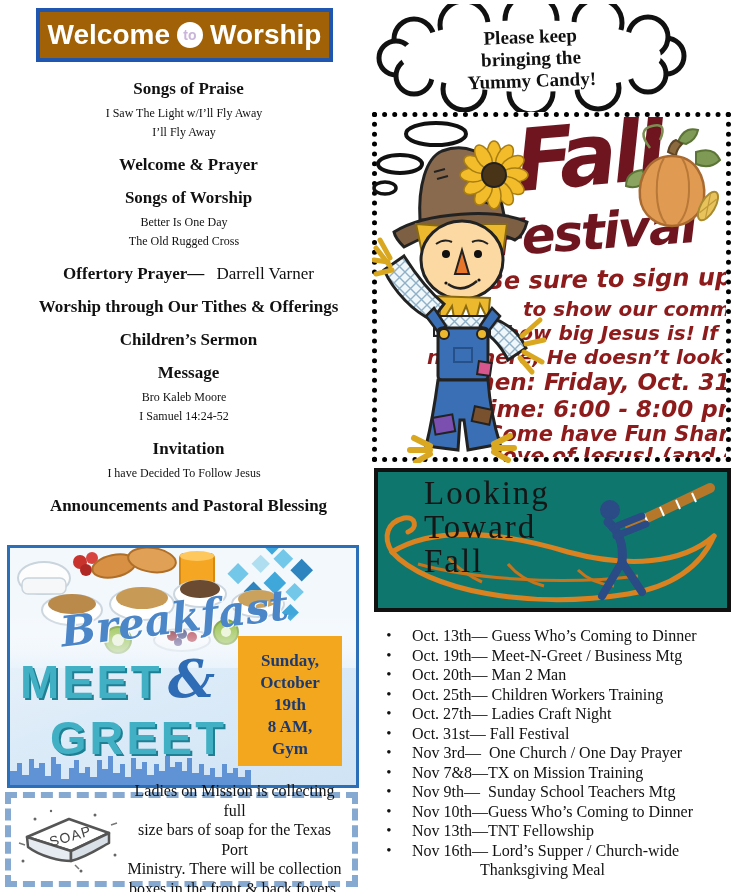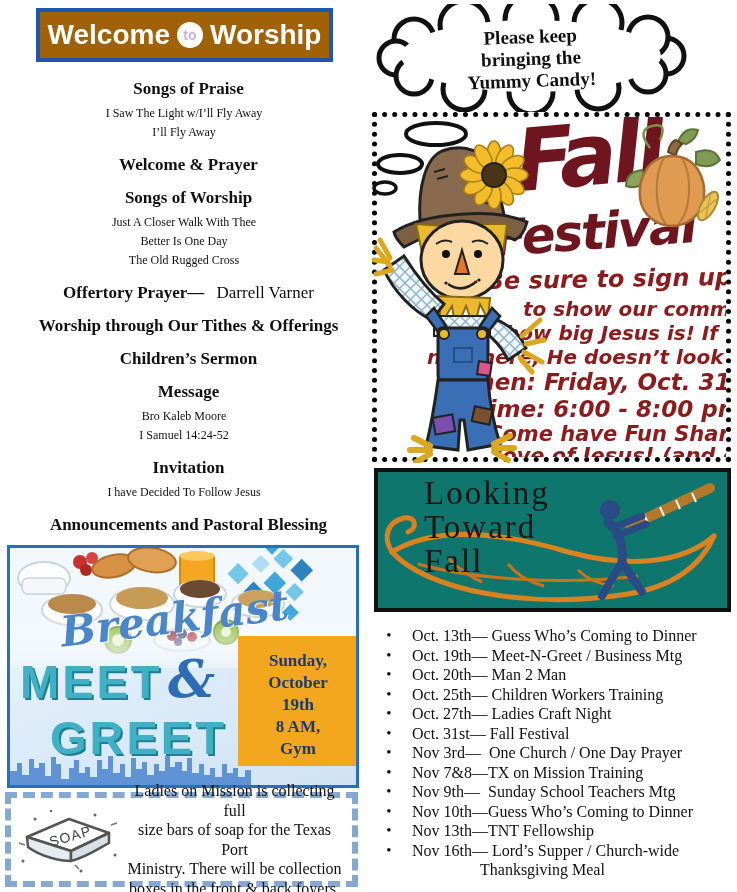--- a/index.html
+++ b/index.html
@@ -61,21 +61,21 @@
              background:linear-gradient(160deg,#f4f9fd 0%,#dcebf8 55%,#cfe3f5 100%);overflow:hidden;}
   .bk-script{position:absolute;left:50px;top:46px;font-family:"DejaVu Serif",serif;font-style:italic;
              font-weight:bold;font-size:42px;color:#4a86c8;transform:rotate(-7deg);
              text-shadow:1px 1px 0 #ffffff;}
   .bk-meet{position:absolute;left:10px;top:106px;font-family:"Liberation Sans",sans-serif;font-weight:bold;
            font-size:47px;letter-spacing:3px;color:#41b0c4;text-shadow:2px 2px 0 #1f7f93;}
   .bk-amp{position:absolute;left:158px;top:100px;font-family:"DejaVu Serif",serif;font-style:italic;
           font-weight:bold;font-size:52px;color:#2e6db5;}
   .bk-greet{position:absolute;left:40px;top:162px;font-family:"Liberation Sans",sans-serif;font-weight:bold;
            font-size:47px;letter-spacing:3px;color:#41b0c4;text-shadow:2px 2px 0 #1f7f93;}
-  .bk-box{position:absolute;left:228px;top:88px;width:120px;height:130px;background:#f2a71e;
+  .bk-box{position:absolute;left:228px;top:88px;width:104px;height:130px;background:#f2a71e;
           color:#1d3a70;font-weight:bold;font-size:17px;line-height:22px;text-align:center;
           padding-top:14px;box-sizing:border-box;}
   .bk-photo{position:absolute;left:0;top:0;width:346px;height:120px;}
   .bk-sky{position:absolute;left:0;bottom:0;width:346px;height:38px;}
 
   
   .soap{left:5px;top:792px;width:353px;height:95px;border:6px dashed #86a9d1;box-sizing:border-box;
         background:#fff;display:flex;align-items:center;}
   .soap-art{width:112px;flex:none;}
   .soap-text{flex:1;text-align:center;font-size:16px;line-height:19.5px;padding-right:6px;}
@@ -92,21 +92,20 @@
     </span>
     <span>Worship</span>
   </div>
 
   <div class="abs order">
     <div class="os-h">Songs of Praise</div>
     <div class="os-t">I Saw The Light w/I’ll Fly Away</div>
     <div class="os-t">I’ll Fly Away</div>
     <div class="os-h">Welcome &amp; Prayer</div>
     <div class="os-h">Songs of Worship</div>
-    <div class="os-t">Just A Closer Walk With Thee</div>
     <div class="os-t">Better Is One Day</div>
     <div class="os-t">The Old Rugged Cross</div>
     <div class="os-h">
       <span>Offertory Prayer—</span>
       <span style="font-weight:normal;margin-left:8px;">Darrell Varner</span>
     </div>
     <div class="os-h">Worship through Our Tithes &amp; Offerings</div>
     <div class="os-h">Children’s Sermon</div>
     <div class="os-h">Message</div>
     <div class="os-t">Bro Kaleb Moore</div>

